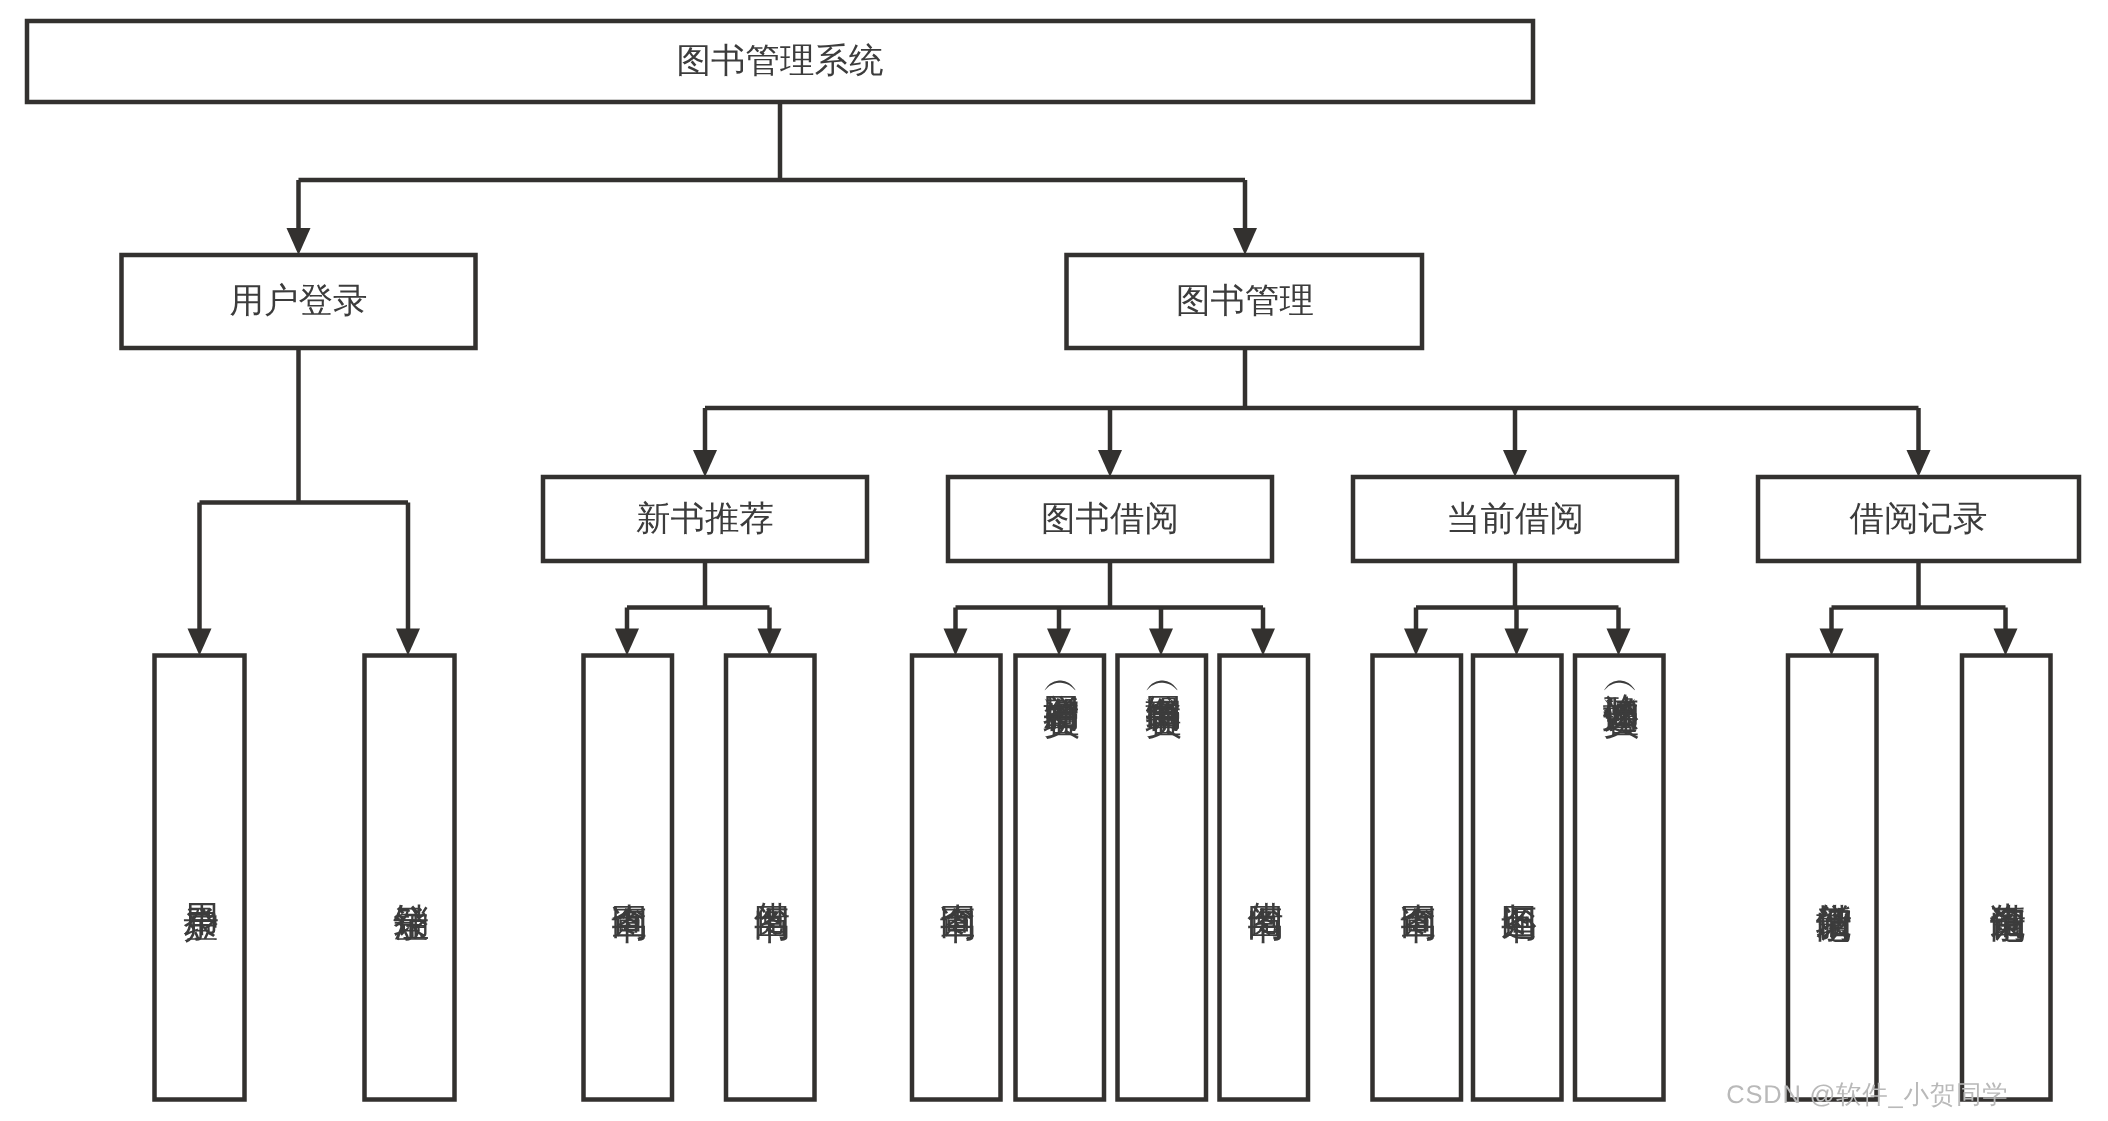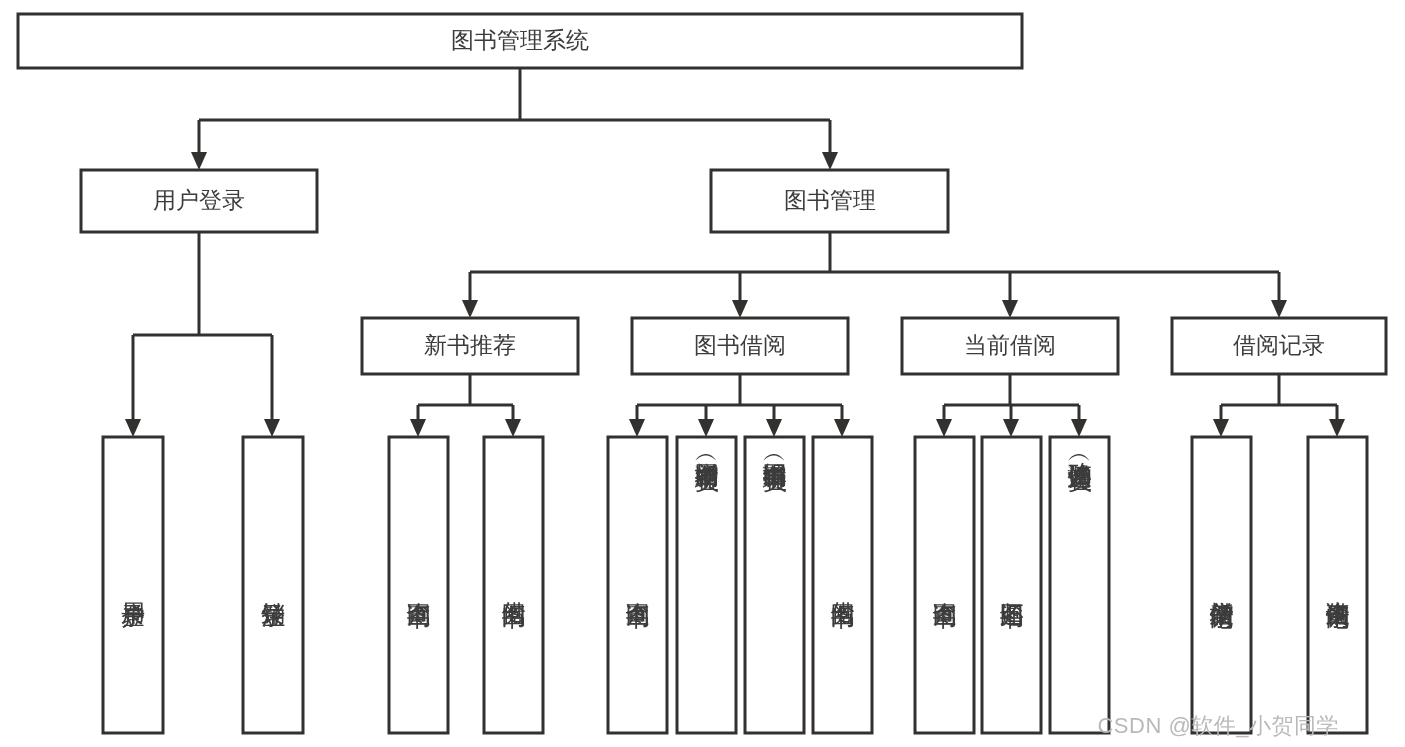--- a/index.html
+++ b/index.html
@@ -36,21 +36,21 @@
     line-height:1.18;
     color:#3c3c3c;
     letter-spacing:1px;
     white-space:nowrap;
   }
   #watermark{
     position:absolute;
     right:8px;
     bottom:6px;
     font-family:"Liberation Sans","DejaVu Sans",sans-serif;
-    font-size:22px;
+    font-size:17px;
     color:#b9b9b9;
     letter-spacing:0.5px;
     white-space:nowrap;
   }
 </style>
 </head>
 <body>
 
 <div id="diagram-root">
 

